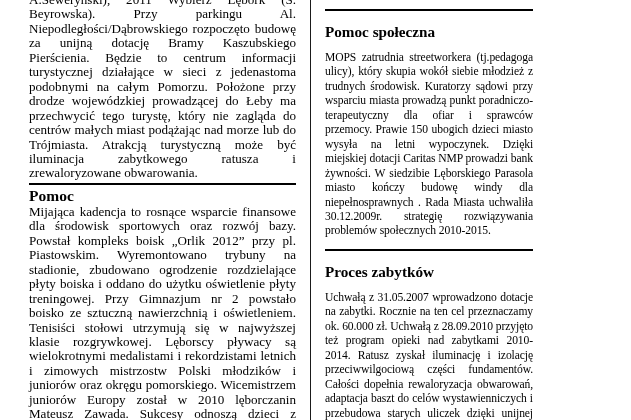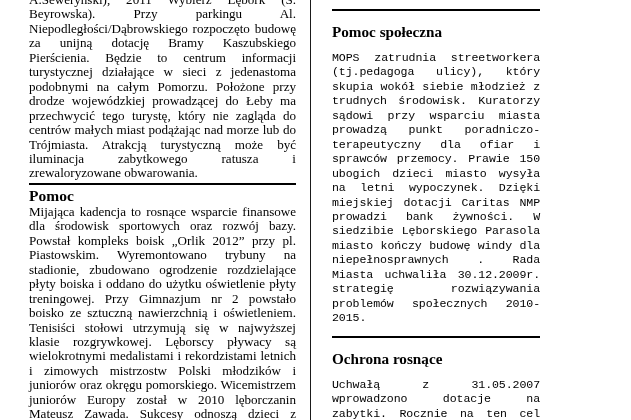--- a/index.html
+++ b/index.html
@@ -38,37 +38,36 @@
     box-sizing: border-box;
     overflow: hidden;
   }
   .col-left {
     width: 310px;
     padding: 0 14px 0 29px;
   }
   .col-right {
     width: 259px;
     padding: 0 36px 0 15px;
-    margin-left: 7px;
   }
   
   .para {
     text-align: justify;
     text-align-last: left;
     margin: 0;
     hyphens: none;
   }
   .col-left .para {
     font-family: "Liberation Serif", "DejaVu Serif", serif;
     font-size: 13.1px;
     line-height: 14.45px;
     letter-spacing: -0.02px;
   }
   .col-right .para {
-    font-family: Liberation Mono, monospace;
+    font-family: Liberation Serif, serif;
     font-size: 11.6px;
     line-height: 14.45px;
     letter-spacing: -0.1px;
   }
   .clipped-top {
     margin-top: -7px;
   }
   
   .rule {
     border: 0;
@@ -121,21 +120,21 @@
 
     </div>
 
     <div class="col col-right">
 
       <hr class="rule first">
       <h2 class="heading">Pomoc społeczna</h2>
       <p class="para">MOPS zatrudnia streetworkera (tj.pedagoga ulicy), który skupia wokół siebie młodzież z trudnych  środowisk. Kuratorzy sądowi przy wsparciu miasta prowadzą punkt poradniczo-terapeutyczny dla ofiar i sprawców przemocy. Prawie 150 ubogich dzieci miasto wysyła na letni wypoczynek. Dzięki miejskiej dotacji Caritas NMP prowadzi bank żywności. W siedzibie Lęborskiego Parasola miasto kończy budowę windy dla niepełnosprawnych . Rada Miasta uchwaliła 30.12.2009r. strategię rozwiązywania problemów społecznych 2010-2015.</p>
 
       <hr class="rule">
-      <h2 class="heading">Ochrona rosnące</h2>
+      <h2 class="heading">Proces zabytków</h2>
       <p class="para">Uchwałą z 31.05.2007 wprowadzono dotacje na zabytki. Rocznie na ten cel przeznaczamy ok. 60.000 zł. Uchwałą z 28.09.2010 przyjęto też program opieki nad zabytkami 2010-2014. Ratusz zyskał iluminację i izolację przeciwwilgociową części fundamentów. Całości dopełnia rewaloryzacja obwarowań, adaptacja baszt do celów wystawienniczych i przebudowa starych uliczek dzięki unijnej dotacji 5,6 mln zł. Miasto pozyskało unijną dotację na remont elewacji zabytkowej kamienicy przy ul. Armii Krajowej 7.</p>
 
       <p class="para"></p>
 
     </div>
 
   </div>
 
   <div class="column-divider"></div>
 

